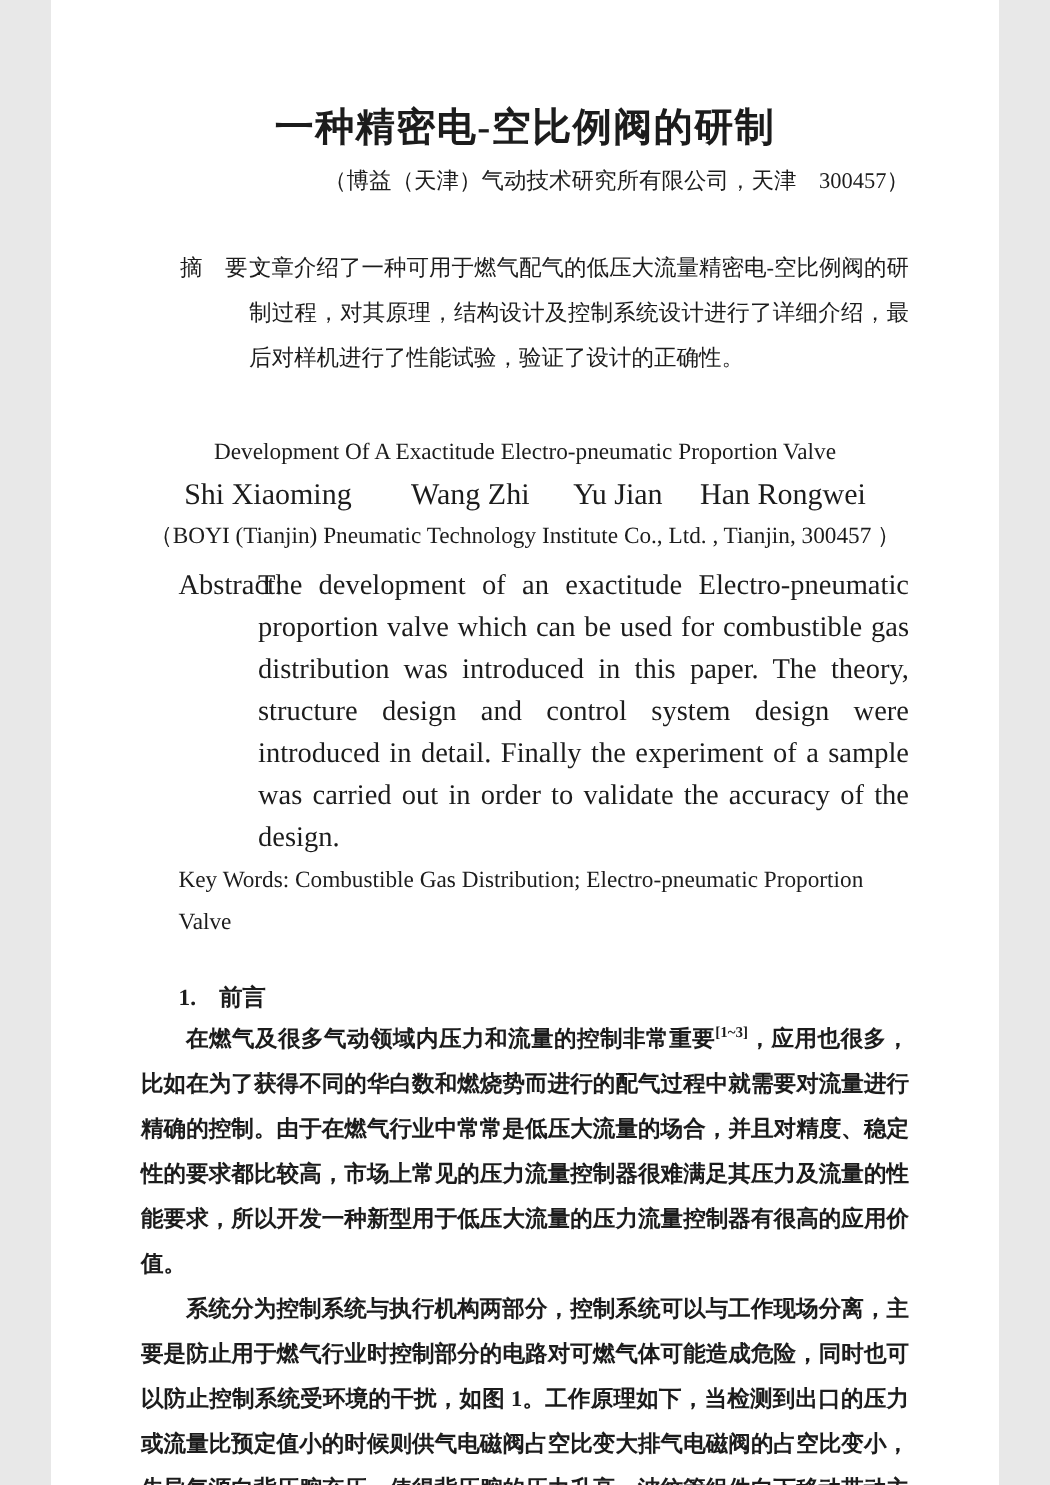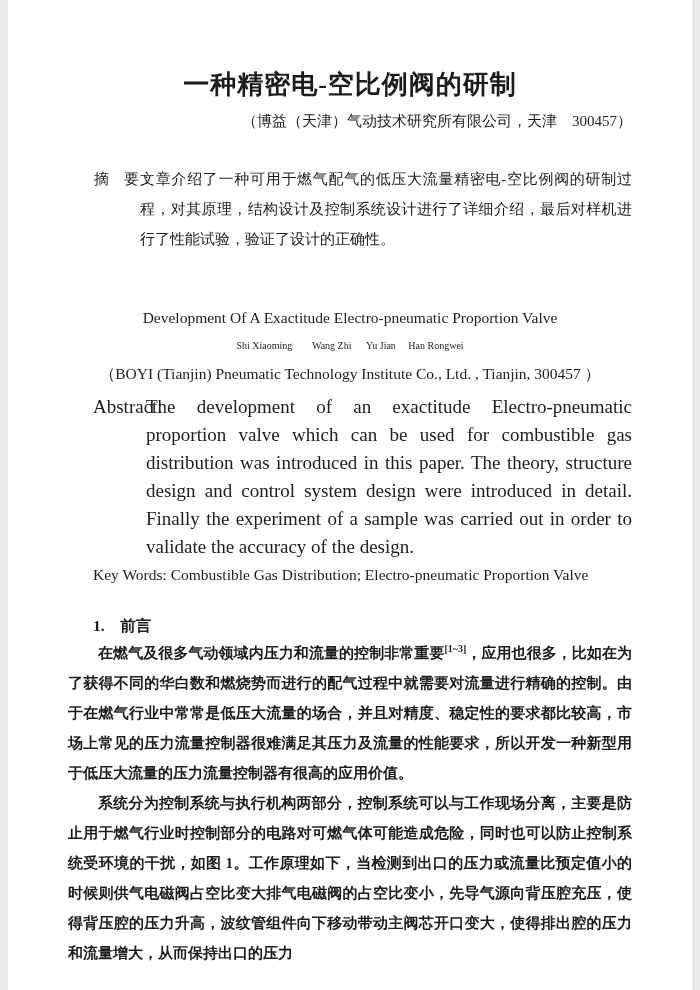--- a/index.html
+++ b/index.html
@@ -2,21 +2,21 @@
 <html><head>
 <meta charset="utf-8">
 <style>
   html, body {
     margin: 0;
     padding: 0;
     background: #e8e8e8;
   }
   .page {
     position: relative;
-    width: 684px;
+    width: 632px;
     height: 990px;
     margin: 0 auto;
     background: #ffffff;
     font-family: "Liberation Serif", "DejaVu Serif", serif;
     color: #1c1c1c;
     overflow: hidden;
     box-sizing: border-box;
     padding: 58px 60px 0 60px;
   }
   .doc-title {
@@ -56,28 +56,28 @@
     font-weight: normal;
     white-space: pre-wrap;
   }
   .keywords-cn {
     margin: 0 0 0 26px;
     font-size: 15px;
     line-height: 30px;
   }
   .keywords-cn .kw-label { font-weight: bold; }
   .en-title {
-    margin-top: 50px;
+    margin-top: 34px;
     text-align: center;
     font-size: 15.5px;
     line-height: 28px;
   }
   .en-authors {
     text-align: center;
-    font-size: 10px;
+    font-size: 20px;
     line-height: 28px;
     white-space: pre-wrap;
   }
   .en-affil {
     text-align: center;
     font-size: 15.5px;
     line-height: 28px;
     white-space: pre-wrap;
   }
   .abstract-en {

